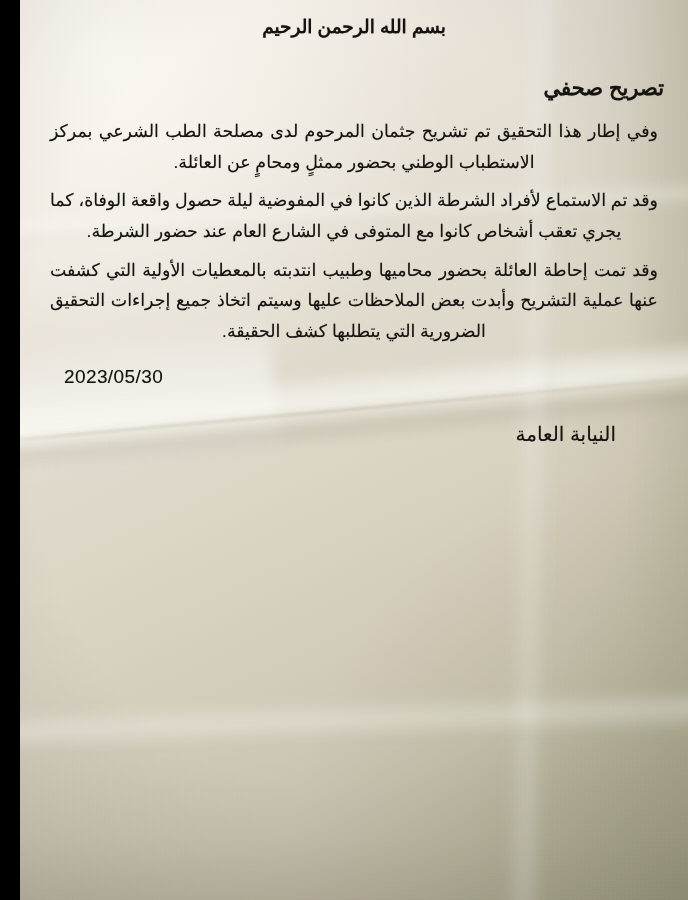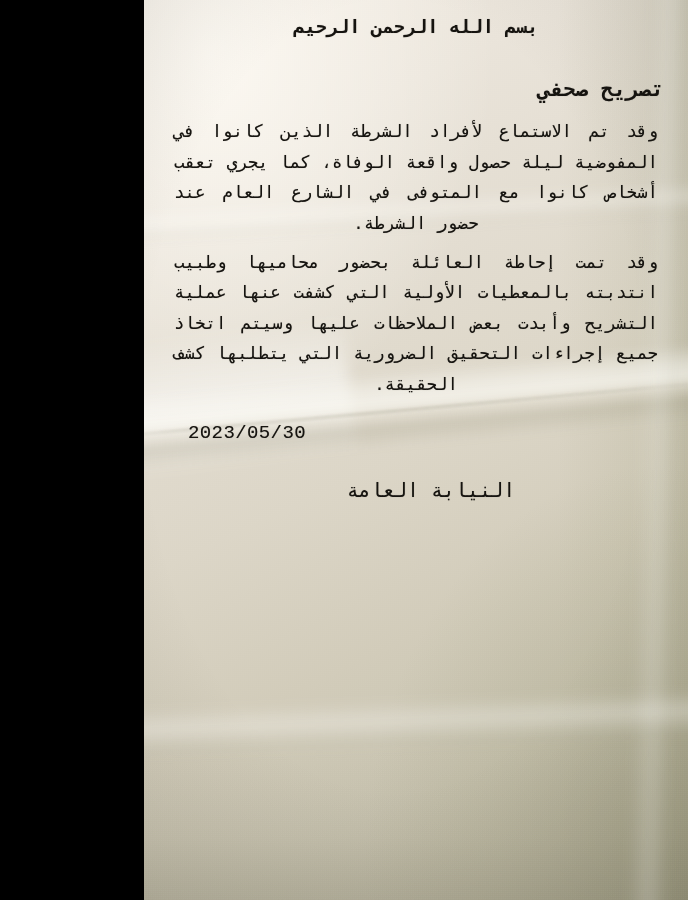--- a/index.html
+++ b/index.html
@@ -7,35 +7,35 @@
 
   html, body {
     width: 688px;
     height: 900px;
     overflow: hidden;
     background: #000;
   }
 
   #page {
     position: relative;
-    width: 544px;
+    width: 668px;
     height: 900px;
     overflow: hidden;
     
     background:
       linear-gradient(155deg,
         #efe9e0 0%,
         #eae4da 18%,
         #e3ddd1 34%,
         #dcd6c7 50%,
         #d2ccba 66%,
         #c8c3b0 80%,
         #bfbaa6 92%,
         #b7b29e 100%);
-    font-family: Liberation Mono, monospace;
+    font-family: Liberation Sans, sans-serif;
   }
 
   
   .tint {
     position:absolute; inset:0; pointer-events:none;
   }
   .tint.warm-tl {
     background: radial-gradient(ellipse 70% 55% at 12% 6%,
                 rgba(255,252,246,0.85) 0%,
                 rgba(255,252,246,0.35) 45%,
@@ -184,21 +184,21 @@
     direction: ltr;
     text-align: left;
     font-size: 19px;
     font-weight: 400;
     letter-spacing: 0.4px;
     margin-bottom: 34px;
     text-shadow: 0 0 0.7px rgba(25,22,16,0.40);
   }
 
   .signature {
-    text-align: center;
+    text-align: right;
     font-size: 20px;
     font-weight: 400;
     padding-right: 46px;
     text-shadow: 0 0 0.7px rgba(25,22,16,0.40);
   }
   .signature .sig-inner {
     display:inline-block;
     margin-left: 58px;
   }
 
@@ -233,20 +233,21 @@
   <div class="crease crease-vert"></div>
   <div class="crease crease-lower"></div>
 
   <div id="content">
 
     <div class="bismillah">بسم الله الرحمن الرحيم</div>
 
     <div class="subtitle">تصريح صحفي</div>
 
     <div class="body-block">
+      <p class="para">وفي إطار هذا التحقيق تم تشريح جثمان المرحوم لدى مصلحة الطب الشرعي بمركز الاستطباب الوطني بحضور ممثلٍ ومحامٍ عن العائلة.</p>
       <p class="para">وقد تم الاستماع لأفراد الشرطة الذين كانوا في المفوضية ليلة حصول واقعة الوفاة، كما يجري تعقب أشخاص كانوا مع المتوفى في الشارع العام عند حضور الشرطة.</p>
       <p class="para">وقد تمت إحاطة العائلة بحضور محاميها وطبيب انتدبته بالمعطيات الأولية التي كشفت عنها عملية التشريح وأبدت بعض الملاحظات عليها وسيتم اتخاذ جميع إجراءات التحقيق الضرورية التي يتطلبها كشف الحقيقة.</p>
     </div>
 
     <div class="meta">
       <div class="date">2023/05/30</div>
       <div class="signature">
         <span class="sig-inner">النيابة العامة</span>
       </div>
     </div>

